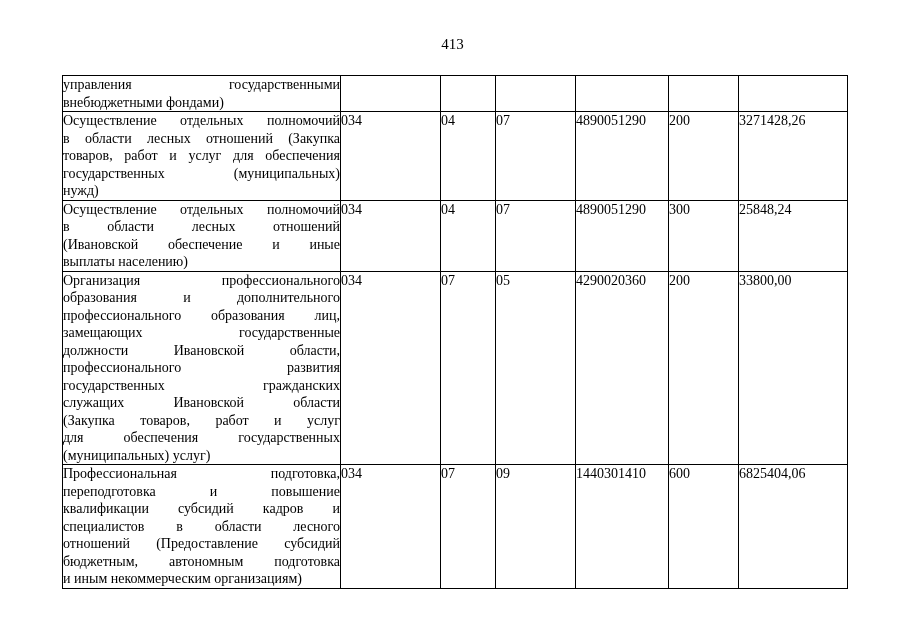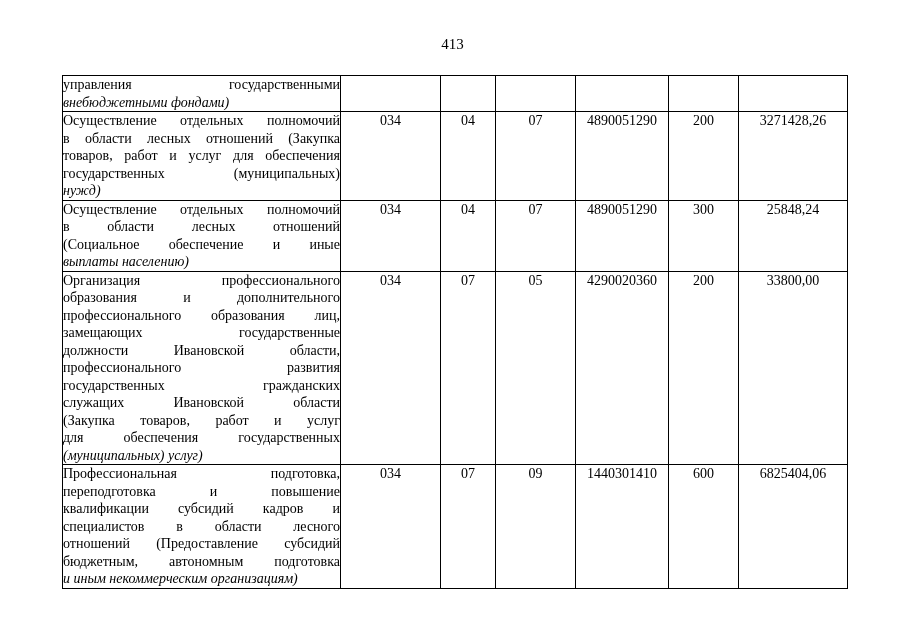--- a/index.html
+++ b/index.html
@@ -41,24 +41,22 @@
   td.desc {
     padding: 0 3px;
   }
   .jline {
     text-align: justify;
     text-align-last: justify;
     white-space: nowrap;
   }
   .jline.last {
     text-align-last: left;
-    font-style: italic;
   }
   td.num {
-    text-align: center;
   }
 </style>
 </head>
 <body>
 
 <div class="page-number">413</div>
 
 <table class="budget-table">
   <colgroup>
     <col style="width:278px">
@@ -94,21 +92,21 @@
         <td class="num">04</td>
         <td class="num">07</td>
         <td class="num">4890051290</td>
         <td class="num">200</td>
         <td class="num">3271428,26</td>
       </tr>
       <tr>
         <td class="desc">
           <div class="jline">Осуществление отдельных полномочий</div>
           <div class="jline">в области лесных отношений</div>
-          <div class="jline">(Социальное обеспечение и иные</div>
+          <div class="jline">(Ивановской обеспечение и иные</div>
           <div class="jline last">выплаты населению)</div>
         </td>
         <td class="num">034</td>
         <td class="num">04</td>
         <td class="num">07</td>
         <td class="num">4890051290</td>
         <td class="num">300</td>
         <td class="num">25848,24</td>
       </tr>
       <tr>

